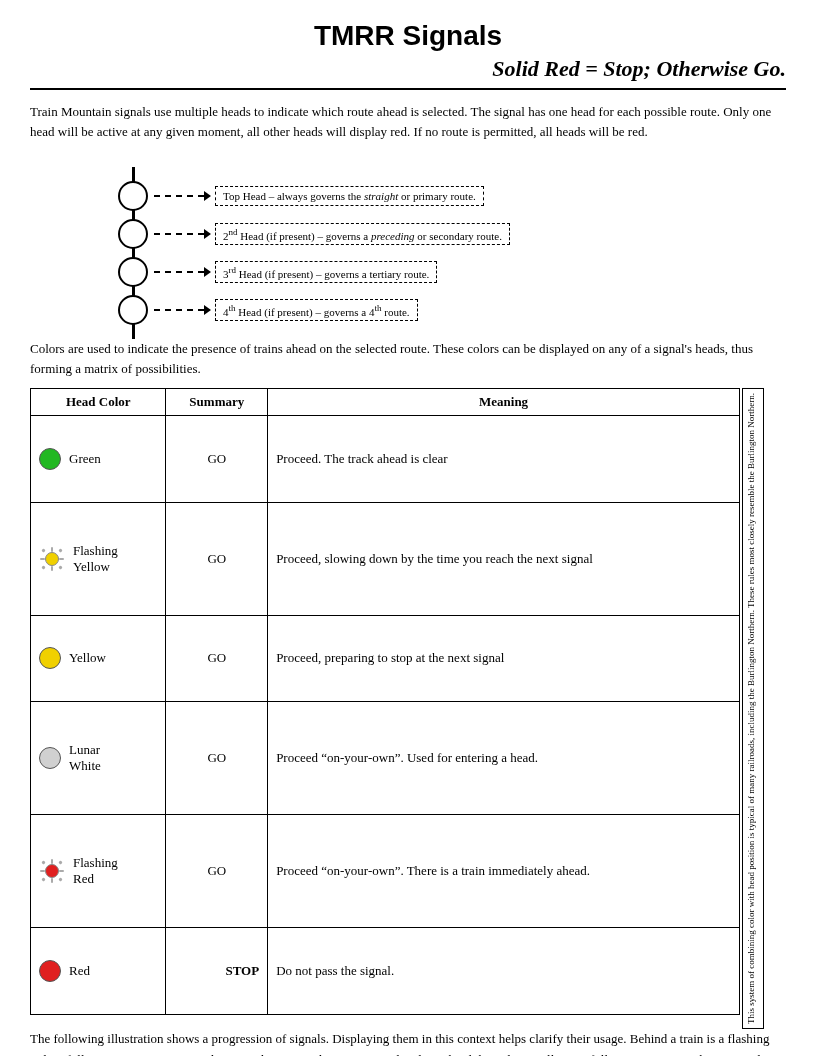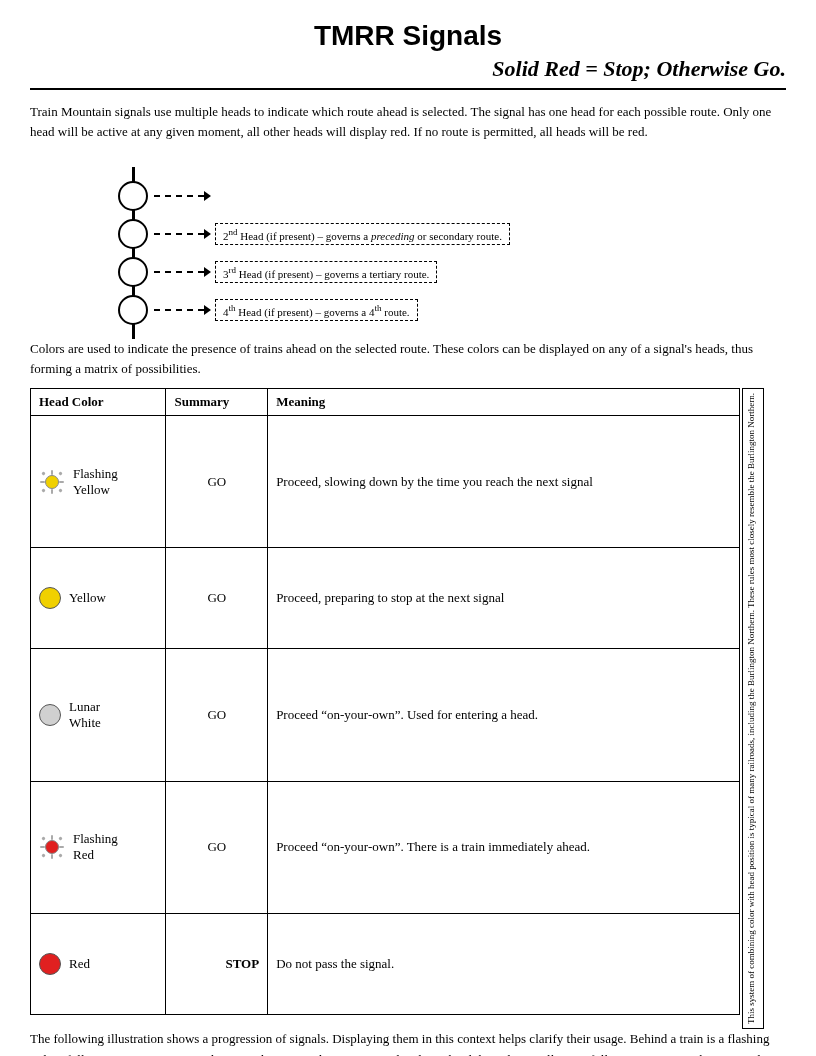--- a/index.html
+++ b/index.html
@@ -50,21 +50,21 @@
       font-size: 13px;
     }
     .signal-table th, .signal-table td {
       border: 1px solid #000;
       padding: 5px 8px;
       vertical-align: middle;
     }
     .signal-table th {
       background: #fff;
       font-weight: bold;
-      text-align: left;
+      text-align: center;
     }
     .head-cell {
       display: flex;
       align-items: center;
       gap: 8px;
     }
     .color-circle {
       width: 22px;
       height: 22px;
       border-radius: 50%;
@@ -164,20 +164,23 @@
 <div class="diagram-wrapper">
   <div class="heads-wrapper">
     <div class="pole-vertical"></div>
 
     <div class="diagram-row2">
       <div class="head-circle-d"></div>
       <div class="arrow-dash">
         <div class="dash-line"></div>
         <div class="arrow-head"></div>
       </div>
+      <div class="note-box">
+        Top Head – always governs the <em>straight</em> or primary route.
+      </div>
     </div>
 
     <div class="diagram-row2">
       <div class="head-circle-d"></div>
       <div class="arrow-dash">
         <div class="dash-line"></div>
         <div class="arrow-head"></div>
       </div>
       <div class="note-box">
         2<sup>nd</sup> Head (if present) – governs a <em>preceding</em> or secondary route.
@@ -216,20 +219,30 @@
   <table class="signal-table">
     <thead>
       <tr>
         <th>Head Color</th>
         <th>Summary</th>
         <th>Meaning</th>
       </tr>
     </thead>
     <tbody>
 
+      <tr>
+        <td>
+          <div class="head-cell">
+            <div class="color-circle green"></div>
+            <span>Green</span>
+          </div>
+        </td>
+        <td class="summary-go">GO</td>
+        <td>Proceed.  The track ahead is clear</td>
+      </tr>
 
       <tr>
         <td>
           <div class="head-cell">
             <div style="position:relative;width:26px;height:26px;flex-shrink:0;">
               <div style="position:absolute;top:50%;left:50%;transform:translate(-50%,-50%);width:14px;height:14px;border-radius:50%;background:#f0d000;border:1.5px solid #888;"></div>
 
               <div style="position:absolute;top:1px;left:50%;transform:translateX(-50%);width:2px;height:5px;background:#aaa;border-radius:1px;"></div>
               <div style="position:absolute;bottom:1px;left:50%;transform:translateX(-50%);width:2px;height:5px;background:#aaa;border-radius:1px;"></div>
               <div style="position:absolute;left:1px;top:50%;transform:translateY(-50%);width:5px;height:2px;background:#aaa;border-radius:1px;"></div>

